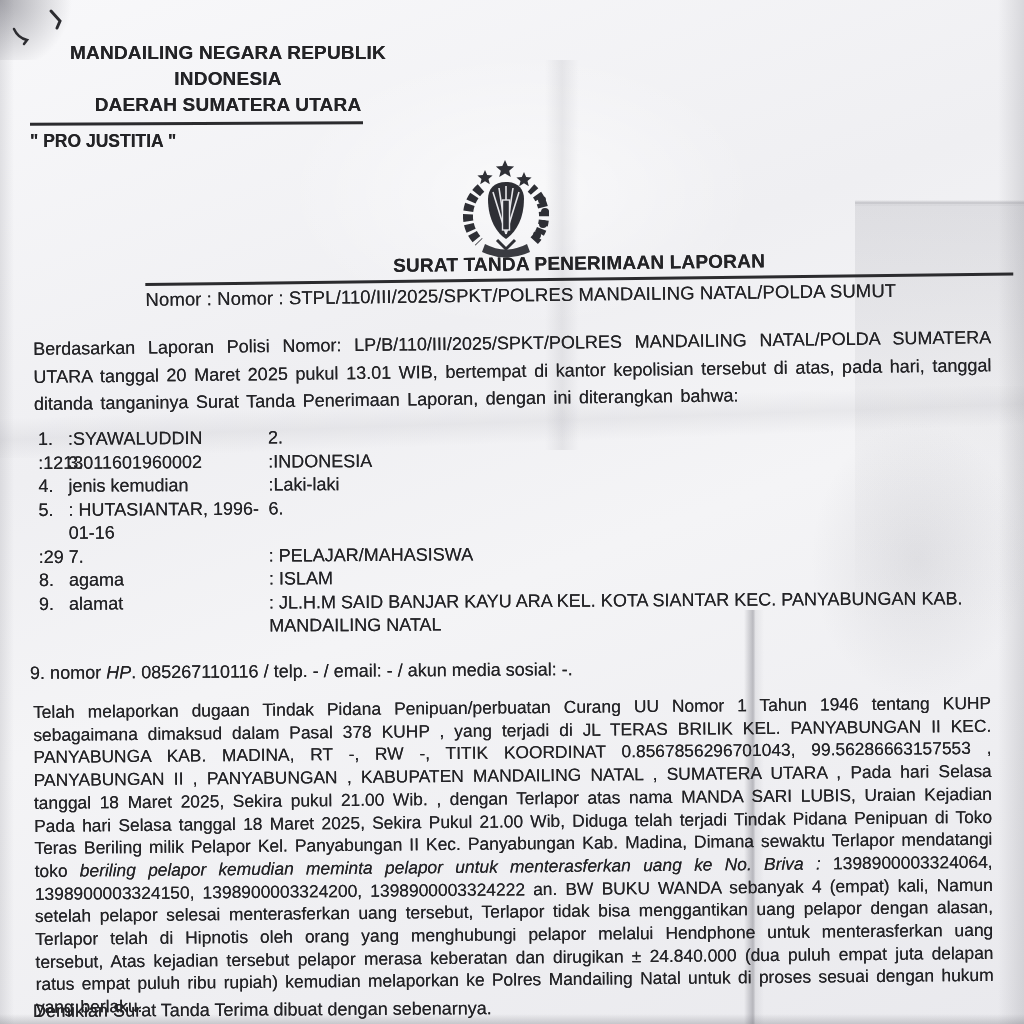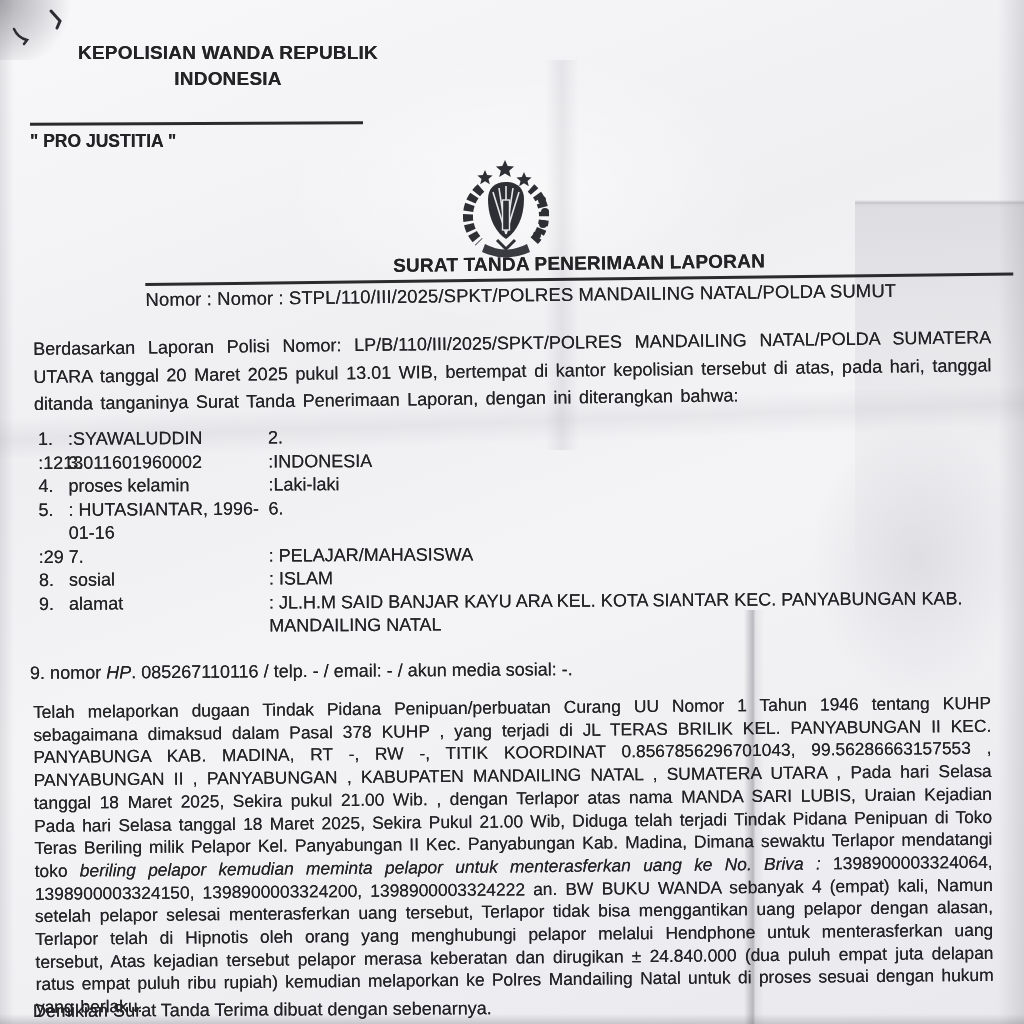--- a/index.html
+++ b/index.html
@@ -57,21 +57,22 @@
   <div class="overlay right-edge"></div>
   <div class="overlay left-edge"></div>
   <div class="overlay bottom-edge"></div>
 
   <svg class="abs" style="left:4px;top:2px;" width="74" height="48" viewBox="0 0 74 48">
     <path d="M47 9 l9 10 l-3 7" stroke="#2c2c30" stroke-width="3" fill="none" stroke-linecap="round"></path>
     <path d="M10 27 q4 9 13 11 l-3 4" stroke="#2c2c30" stroke-width="2.5" fill="none" stroke-linecap="round"></path>
   </svg>
 
   <div class="abs agency ink">
-    <div>KEPOLISIAN WANDA REPUBLIK INDONESIA</div>
+    <div>MANDAILING NEGARA REPUBLIK INDONESIA</div>
+    <div>DAERAH SUMATERA UTARA</div>
   </div>
   <div class="abs header-rule"></div>
   <div class="abs motto ink">" PRO JUSTITIA "</div>
 
   <svg class="abs emblem" width="118" height="106" viewBox="0 0 118 106">
     <g fill="#2e2f35">
       <path d="M38 16 l2.2 5 5.4.4 -4.1 3.5 1.3 5.3 -4.8-2.9 -4.8 2.9 1.3-5.3 -4.1-3.5 5.4-.4 Z"></path>
       <path d="M58 6 l2.7 6 6.4.5 -4.9 4.2 1.6 6.3 -5.8-3.5 -5.8 3.5 1.6-6.3 -4.9-4.2 6.4-.5 Z"></path>
       <path d="M77 18 l2.2 5 5.4.4 -4.1 3.5 1.3 5.3 -4.8-2.9 -4.8 2.9 1.3-5.3 -4.1-3.5 5.4-.4 Z"></path>
     </g>
@@ -103,30 +104,30 @@
   <div class="abs intro ink">Berdasarkan Laporan Polisi Nomor: LP/B/110/III/2025/SPKT/POLRES MANDAILING NATAL/POLDA SUMATERA UTARA tanggal 20 Maret 2025 pukul 13.01 WIB, bertempat di kantor kepolisian tersebut di atas, pada hari, tanggal ditanda tanganinya Surat Tanda Penerimaan Laporan, dengan ini diterangkan bahwa:</div>
 
   <div class="abs subject ink">
     <span>1.</span>
       <span class="val">:SYAWALUDDIN</span>
     <span>2.</span>
       <span class="val">:1213011601960002</span>
     <span>3.</span>
       <span class="val">:INDONESIA</span>
     <span>4.</span>
-      <span>proses kelamin</span>
+      <span>jenis kemudian</span>
       <span class="val">:Laki-laki</span>
     <span>5.</span>
       <span class="val">: HUTASIANTAR, 1996-01-16</span>
     <span>6.</span>
       <span class="val">:29</span>
     <span>7.</span>
       <span class="val">: PELAJAR/MAHASISWA</span>
     <span>8.</span>
-      <span>sosial</span>
+      <span>agama</span>
       <span class="val">: ISLAM</span>
     <span>9.</span>
       <span>alamat</span>
       <span class="val">: JL.H.M SAID BANJAR KAYU ARA KEL. KOTA SIANTAR KEC. PANYABUNGAN KAB. MANDAILING NATAL</span>
   </div>
 
   <div class="abs phone-line ink">
     <span>9. nomor </span><em>HP</em><span>. 085267110116 / telp. - / email: - / akun media sosial: -.</span>
   </div>
 

